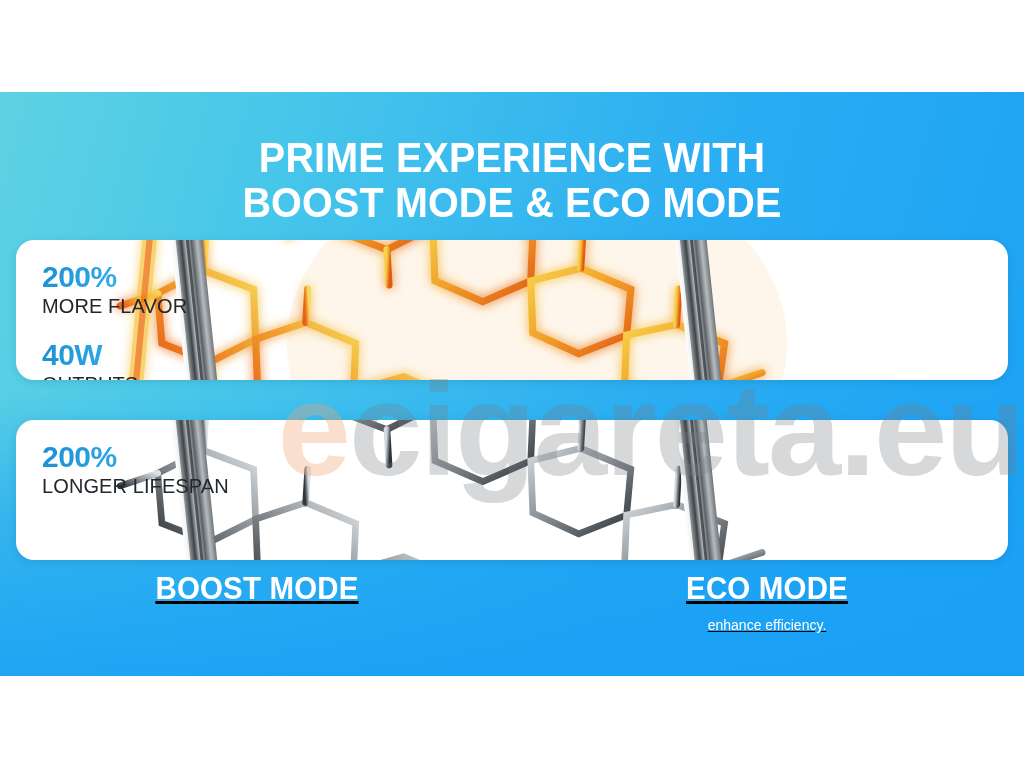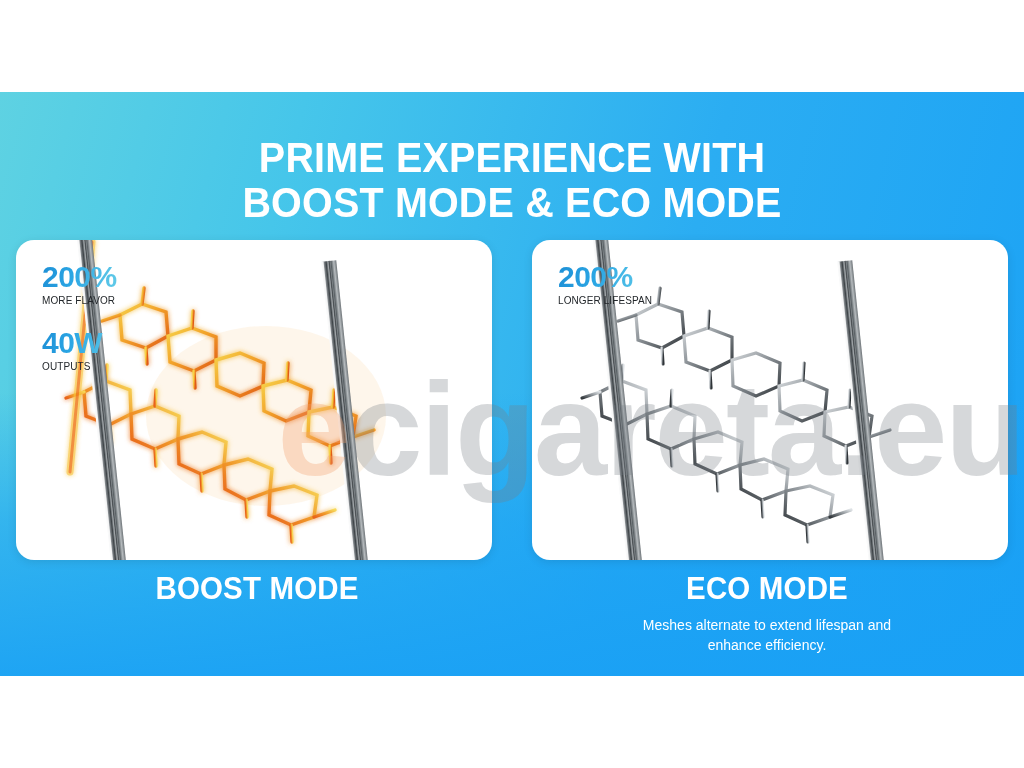--- a/index.html
+++ b/index.html
@@ -61,20 +61,21 @@
 
   
   .cards {
     position: absolute;
     left: 16px;
     top: 148px;
     width: 992px;
     height: 320px;
     display: flex;
     gap: 40px;
+    flex-direction: column;
   }
   .card {
     position: relative;
     flex: 1 1 0;
     background: #ffffff;
     border-radius: 18px;
     overflow: hidden;
     box-shadow: 0 2px 10px rgba(0,0,0,0.10);
   }
 
@@ -93,21 +94,21 @@
     line-height: 1;
     letter-spacing: -0.5px;
     background: linear-gradient(100deg, #1d8fd6 0%, #2ba6e4 40%, #62cbe8 100%);
     -webkit-background-clip: text;
     background-clip: text;
     color: transparent;
     -webkit-text-fill-color: transparent;
   }
   .stat-label {
     margin-top: 3px;
-    font-size: 10px;
+    font-size: 20px;
     font-weight: 400;
     color: #23272b;
     letter-spacing: 0.1px;
   }
 
   
   .art {
     position: absolute;
     inset: 0;
     z-index: 4;
@@ -133,20 +134,21 @@
   .wm-rest { color: rgba(120,126,132,0.30); }
 
   
   .captions {
     position: absolute;
     left: 16px;
     top: 480px;
     width: 992px;
     display: flex;
     gap: 28px;
+    text-decoration: underline;
   }
   .caption { flex: 1 1 0; text-align: center; color: #ffffff; }
   .caption-title {
     font-size: 31px;
     font-weight: 800;
     letter-spacing: 0.2px;
     line-height: 1.1;
     transform: scaleX(0.95);
   }
   .caption-body {
@@ -374,20 +376,19 @@
 
     <div class="captions">
       <div class="caption">
         <div class="caption-title">BOOST MODE</div>
         <div class="caption-body">
         </div>
       </div>
       <div class="caption">
         <div class="caption-title">ECO MODE</div>
         <div class="caption-body">
-          <span class="ln">Meshes alternate to extend lifespan and</span>
           <span class="ln">enhance efficiency.</span>
         </div>
       </div>
     </div>
 
   </div>
 </div>
 
 </body></html>

